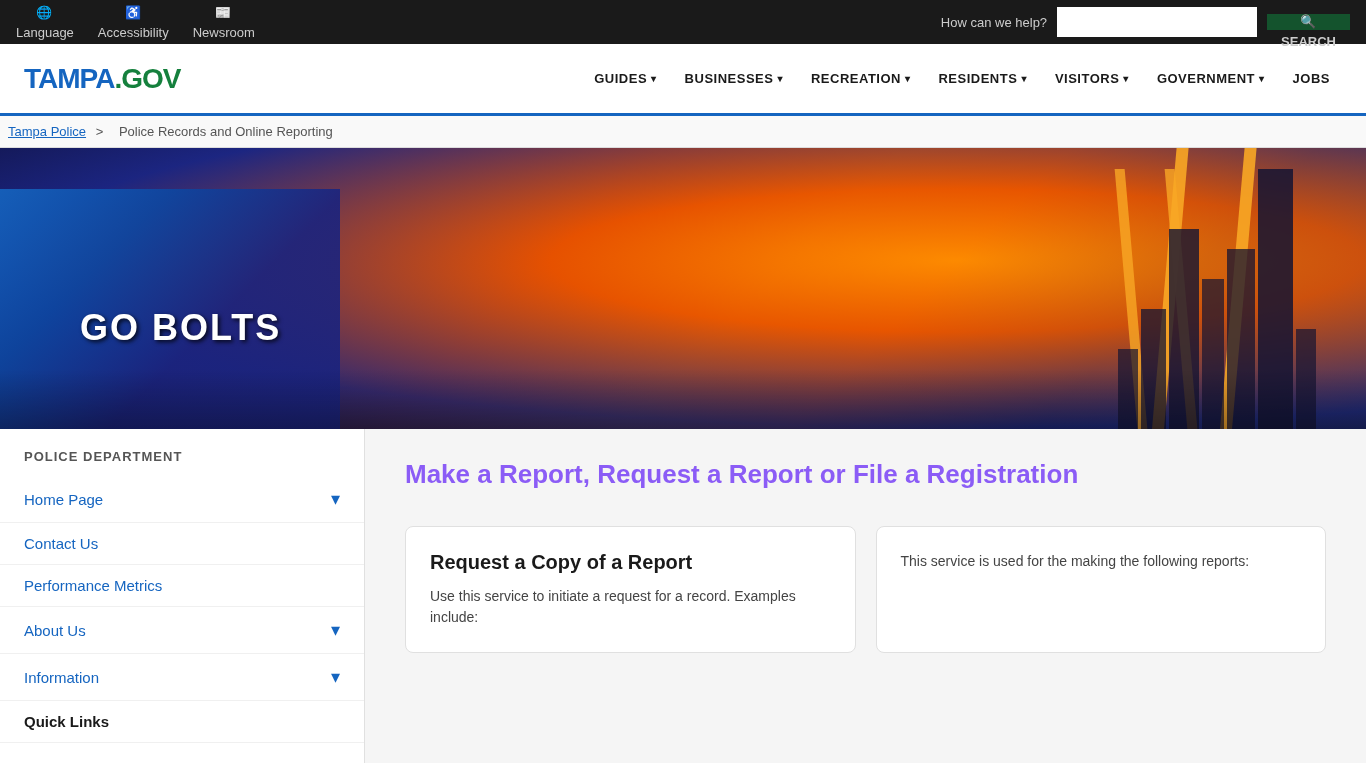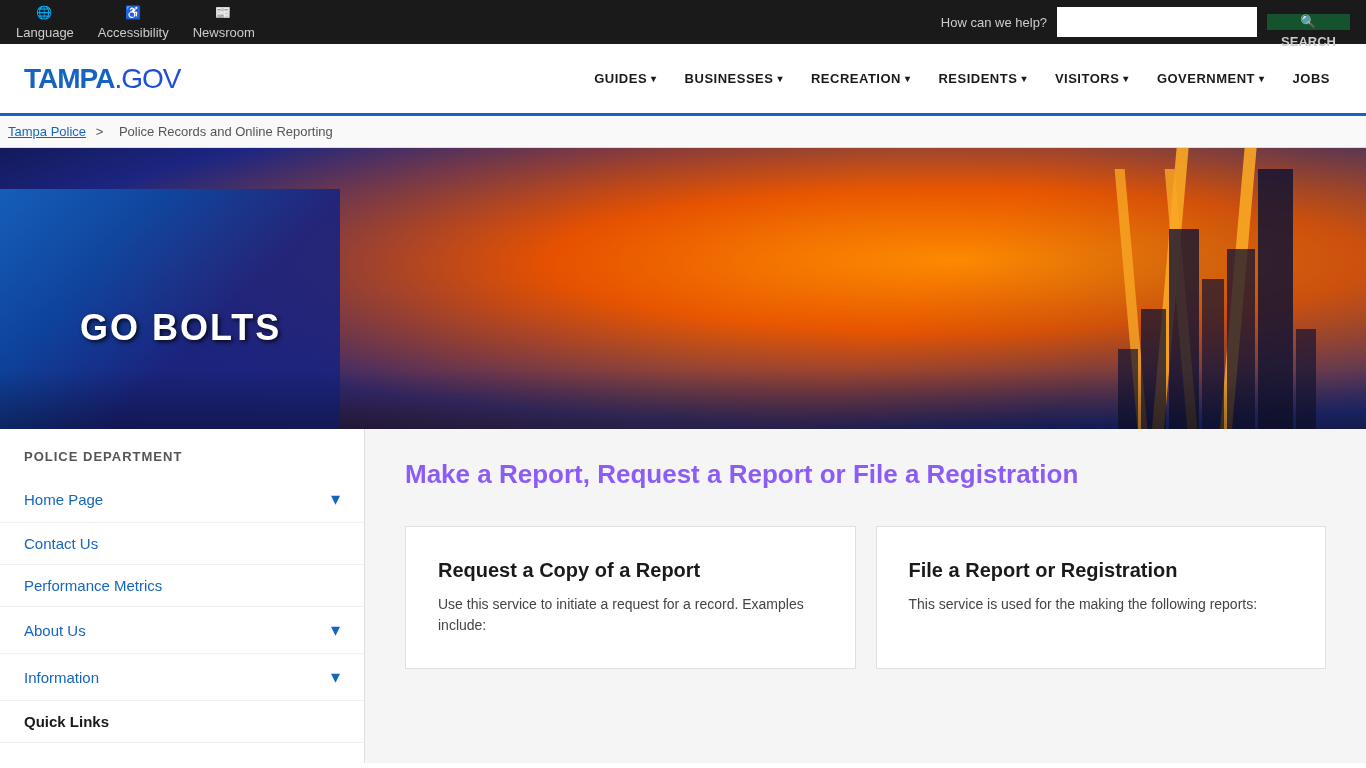--- a/index.html
+++ b/index.html
@@ -59,21 +59,21 @@
       height: 72px;
       justify-content: space-between;
     }
     .logo {
       font-size: 28px;
       font-weight: bold;
       color: #1a1a1a;
       letter-spacing: -1px;
     }
     .logo span { color: #1565c0; }
-    .logo .gov { color: #1d4ed8; font-weight: normal; }
+    .logo .gov { color: #15803d; font-weight: bold; }
     .main-nav { display: flex; align-items: flex-end; gap: 4px; }
     .nav-item {
       color: #1a1a1a;
       font-size: 13px;
       font-weight: bold;
       text-transform: uppercase;
       padding: 0 12px;
       height: 72px;
       display: flex;
       align-items: center;
@@ -214,22 +214,22 @@
     }
 
     
     .cards-row {
       display: flex;
       gap: 20px;
     }
     .card {
       background: #fff;
       border: 1px solid #e0e0e0;
-      border-radius: 0;
-      padding: 32px;
+      border-radius: 8px;
+      padding: 24px;
       flex: 1;
     }
     .card-title {
       font-size: 20px;
       font-weight: bold;
       color: #1a1a1a;
       margin-bottom: 12px;
     }
     .card-text {
       font-size: 14px;
@@ -362,19 +362,18 @@
 
   <div class="content-area">
     <h1 class="page-title">Make a Report, Request a Report or File a Registration</h1>
 
     <div class="cards-row">
       <div class="card">
         <div class="card-title">Request a Copy of a Report</div>
         <div class="card-text">Use this service to initiate a request for a record. Examples include:</div>
       </div>
       <div class="card">
-        <div class="card-title">File a Report or Registration</div>
         <div class="card-text">This service is used for the making the following reports:</div>
       </div>
     </div>
   </div>
 
 </div>
 
 </body></html>

